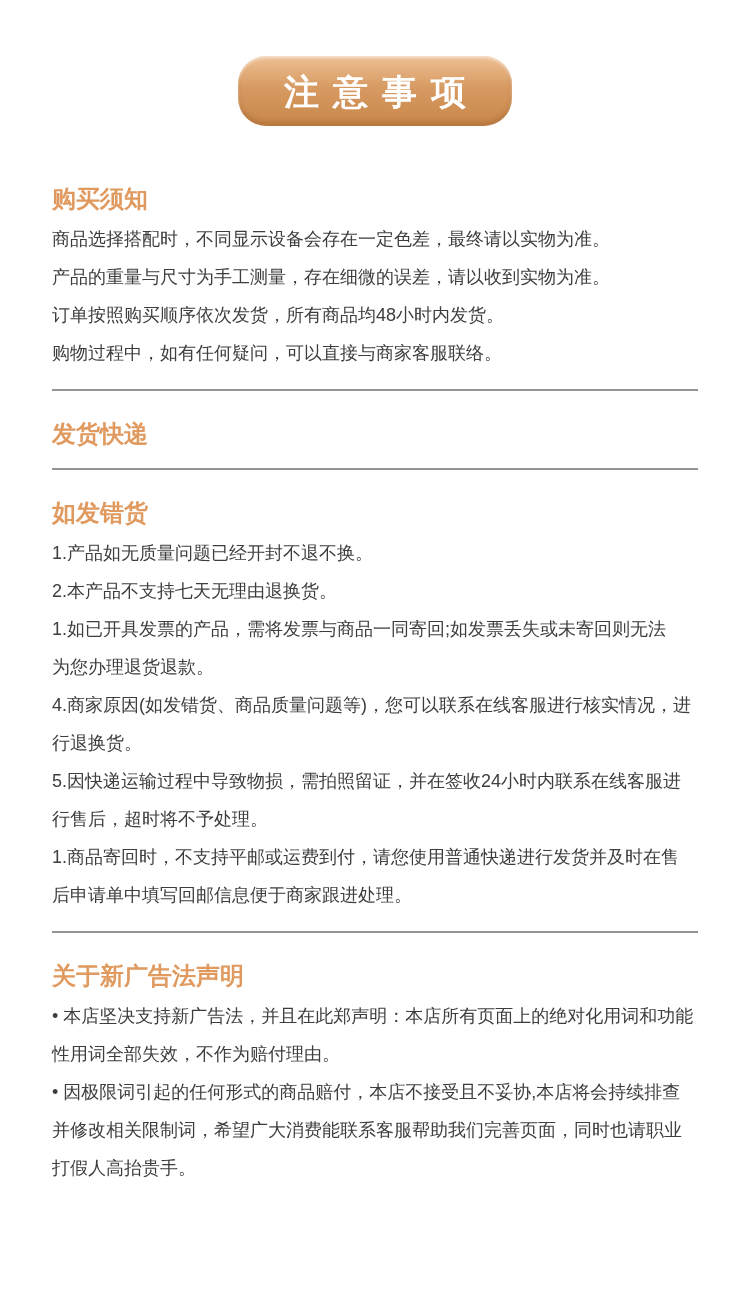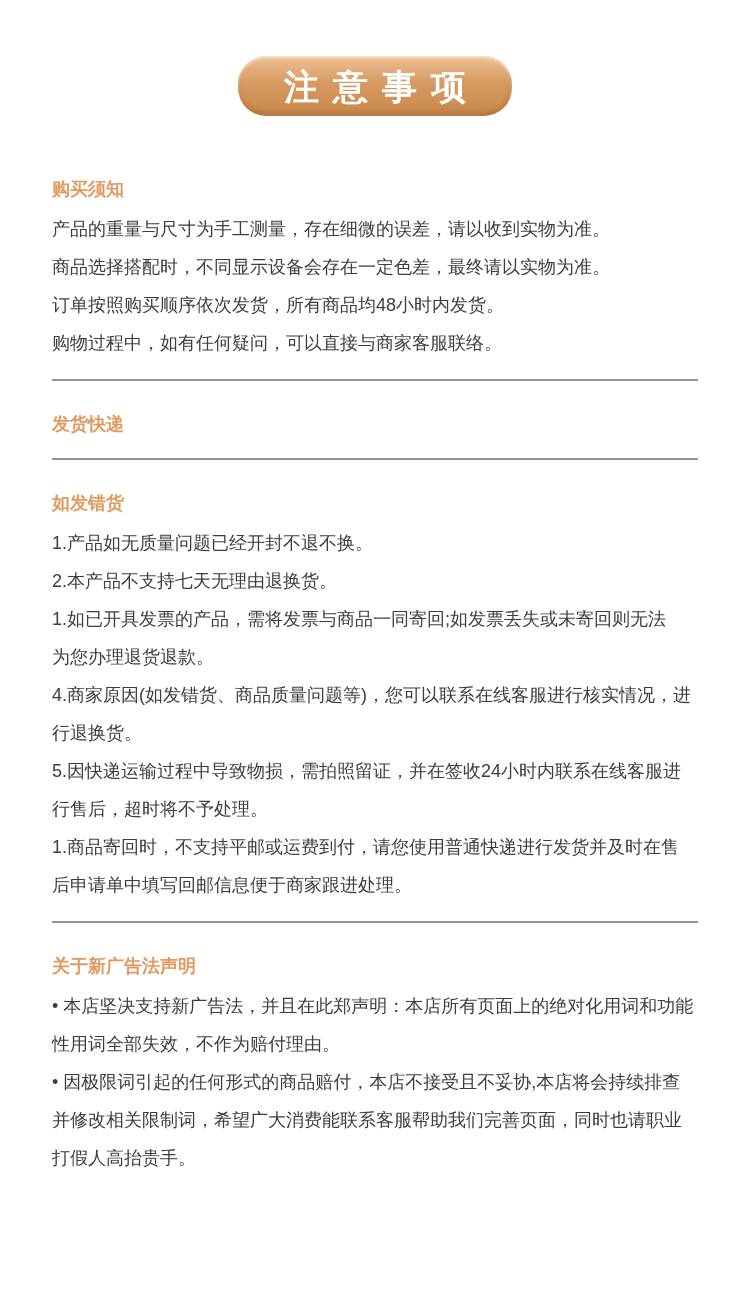--- a/index.html
+++ b/index.html
@@ -14,21 +14,21 @@
   html, body { margin: 0; padding: 0; }
   body {
     width: 750px;
     height: 1306px;
     background: var(--page-bg);
     font-family: "Liberation Sans", "DejaVu Sans", sans-serif;
     overflow: hidden;
   }
   .badge {
     width: 274px;
-    height: 60px;
+    height: 70px;
     margin: 56px auto 0;
     border-radius: 28px;
     background: linear-gradient(180deg, #eec094 0%, var(--badge-color, #d79a62) 45%, #cf9055 75%, #c8874b 100%);
     box-shadow: inset 0 2px 3px rgba(255,255,255,0.55), inset 0 -4px 5px rgba(140,80,25,0.30);
     display: flex;
     align-items: center;
     justify-content: center;
   }
   .badge-label {
     color: var(--badge-text);
@@ -37,21 +37,21 @@
     letter-spacing: 14px;
     padding-left: 14px;
     line-height: 1;
     white-space: nowrap;
   }
   .content { padding: 0 52px; }
   .sec { margin-top: 26px; }
   .content > .sec:first-child { margin-top: 56px; }
   .sec h2 {
     margin: 0;
-    font-size: 18px;
+    font-size: 24px;
     line-height: 34px;
     font-weight: bold;
     color: var(--accent);
   }
   .paras { margin-top: 4px; }
   .paras p {
     margin: 0;
     font-size: 18px;
     line-height: 38px;
     color: var(--body-text);
@@ -68,22 +68,22 @@
 
 <div class="badge">
   <span class="badge-label">注意事项</span>
 </div>
 
 <div class="content">
 
   <section class="sec">
     <h2>购买须知</h2>
     <div class="paras">
+      <p>商品选择搭配时，不同显示设备会存在一定色差，最终请以实物为准。</p>
       <p>产品的重量与尺寸为手工测量，存在细微的误差，请以收到实物为准。</p>
-      <p>商品选择搭配时，不同显示设备会存在一定色差，最终请以实物为准。</p>
       <p>订单按照购买顺序依次发货，所有商品均48小时内发货。</p>
       <p>购物过程中，如有任何疑问，可以直接与商家客服联络。</p>
     </div>
   </section>
 
   <hr class="divider">
 
   <section class="sec">
     <h2>发货快递</h2>
   </section>

